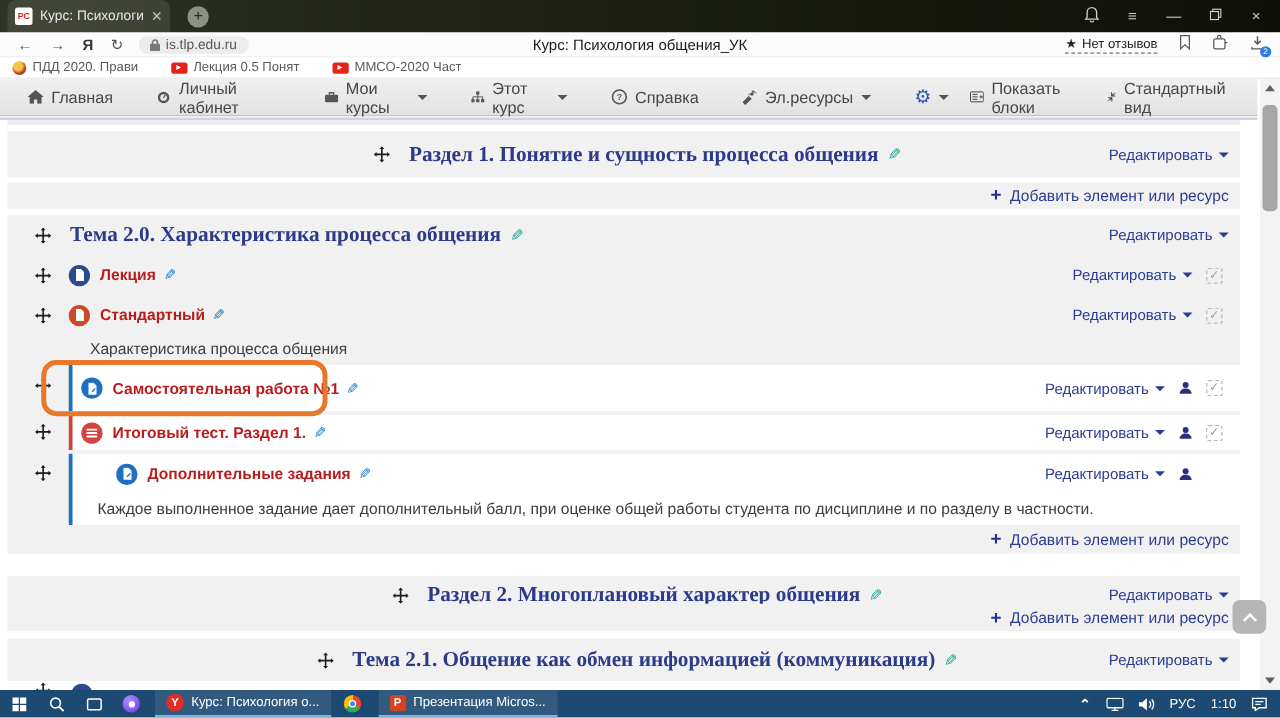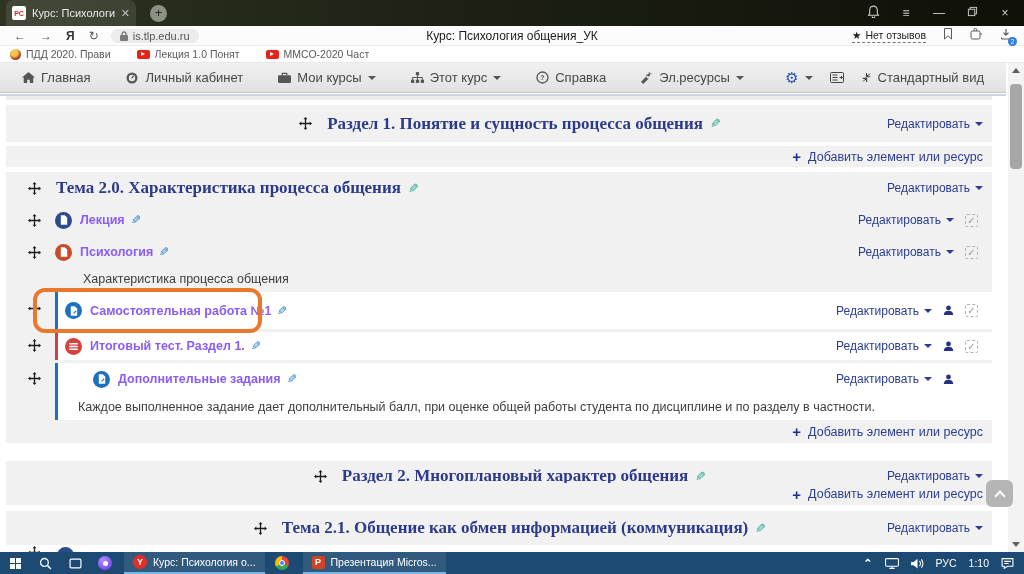--- a/index.html
+++ b/index.html
@@ -74,21 +74,21 @@
   .edit-link { display:inline-flex; align-items:center; gap:5px; font-size:12px; color:#2b3d93; }
   .add-row { display:flex; align-items:center; justify-content:flex-end; padding-right:9px;
     font-size:12.5px; color:#2b3d93; gap:7px; }
   .plus { color:#1c2f9b; font-weight:bold; font-size:15px; line-height:1; }
   .move-icon { flex:none; }
 
   
   .act-row { position:absolute; left:0; right:0; display:flex; align-items:center; padding-left:22px; }
   .act-circle { width:17px; height:17px; border-radius:50%; display:inline-flex; align-items:center;
     justify-content:center; margin:0 8px 0 14px; flex:none; }
-  .act-link { font-size:12.5px; font-weight:bold; color:#8b5cf6; white-space:nowrap; }
+  .act-link { font-size:12.5px; font-weight:bold; color:#b91c1c; white-space:nowrap; }
   .row-right { position:absolute; right:14px; top:50%; transform:translateY(-50%);
     display:flex; align-items:center; gap:11px; }
   .checkbox { width:13px; height:13px; border:1px dashed #b3b3b3; border-radius:2px; color:#9c9c9c;
     font-size:10px; line-height:11px; text-align:center; background:#fff0; }
   .checkbox.hidden { visibility:hidden; }
   .desc-text { font-size:12.5px; color:#3d3d3d; }
 
   .white-row { position:absolute; left:49px; right:0; background:#fff; border-left:3px solid #1d6fc0; }
   .white-row.red { border-left-color:#d0413c; }
   .white-row .act-line { display:flex; align-items:center; height:30px; position:relative; }
@@ -209,21 +209,21 @@
 
   <div class="bookmarks">
     <span class="bm">
       <span class="emblem"></span>
       <span class="bm-label">ПДД 2020. Прави</span>
     </span>
     <span class="bm">
       <span class="yt">
           <span class="yt-tri"></span>
         </span>
-      <span class="bm-label">Лекция 1.0 Понят</span>
+      <span class="bm-label">Лекция 0.5 Понят</span>
     </span>
     <span class="bm">
       <span class="yt">
           <span class="yt-tri"></span>
         </span>
       <span class="bm-label">ММСО-2020 Част</span>
     </span>
   </div>
 
   <div class="moodle-nav">
@@ -278,20 +278,21 @@
       <span class="nav-item">
         <span class="gear">⚙</span>
         <span class="caret"></span>
       </span>
       <span class="nav-item">
         <svg width="14" height="11" viewBox="0 0 14 11">
             <rect x="0.5" y="0.5" width="13" height="10" rx="1" fill="none" stroke="#444"></rect>
             <path d="M2.5 3h5M2.5 5.5h5M2.5 8h5" stroke="#444"></path>
             <path d="M9.5 5.5h3M11 4l1.5 1.5L11 7" stroke="#444" fill="none"></path>
           </svg>
+        <span>Показать блоки</span>
       </span>
       <span class="nav-item">
         <svg width="11" height="11" viewBox="0 0 12 12">
             <path d="M11 1L7.5 4.5H10v1.2H5.3V1h1.2v2.5zM1 11l3.5-3.5H2V6.3h4.7V11H5.5V8.5z" fill="#444"></path>
           </svg>
         <span>Стандартный вид</span>
       </span>
     </span>
   </div>
   <div class="nav-strip"></div>
@@ -350,32 +351,32 @@
 
       <div class="act-row" style="top:65px;height:30px;">
         <svg class="move-icon" width="13" height="13" viewBox="0 0 20 20">
             <path d="M10 0 L13 3.5 H11 V9 H16.5 V7 L20 10 L16.5 13 V11 H11 V16.5 H13 L10 20 L7 16.5 H9 V11 H3.5 V13 L0 10 L3.5 7 V9 H9 V3.5 H7 Z" fill="#1c1c1c"></path>
           </svg>
         <span class="act-circle" style="background:#cb4a28;">
           <svg width="8" height="10" viewBox="0 0 10 12">
               <path d="M1 0h5l3 3v9H1z" fill="#fff"></path>
             </svg>
         </span>
-        <a class="act-link">Психология</a>
+        <a class="act-link">Стандартный</a>
         <span class="pencil blue">✎</span>
         <span class="row-right">
           <span class="edit-link">
             <span>Редактировать</span>
               <span class="caret navy"></span>
           </span>
           <span class="checkbox">✓</span>
         </span>
       </div>
 
-      <div class="desc-text" style="position:absolute;top:100px;left:66px;margin-left:11px;">Характеристика процесса общения</div>
+      <div class="desc-text" style="position:absolute;top:100px;left:66px;">Характеристика процесса общения</div>
 
       <svg class="move-icon wr-move" style="top:130px;" width="13" height="13" viewBox="0 0 20 20">
           <path d="M10 0 L13 3.5 H11 V9 H16.5 V7 L20 10 L16.5 13 V11 H11 V16.5 H13 L10 20 L7 16.5 H9 V11 H3.5 V13 L0 10 L3.5 7 V9 H9 V3.5 H7 Z" fill="#1c1c1c"></path>
         </svg>
       <div class="white-row" style="top:120px;height:37px;">
         <div class="act-line" style="height:37px;">
           <span class="act-circle" style="background:#1d6fc0;">
             <svg width="8" height="10" viewBox="0 0 10 12">
                 <path d="M1 0h5l3 3v9H1z" fill="#fff"></path>
                 <path d="M4 8.5l3.2-3.2 1 1L5 9.5z" fill="#1d6fc0"></path>

